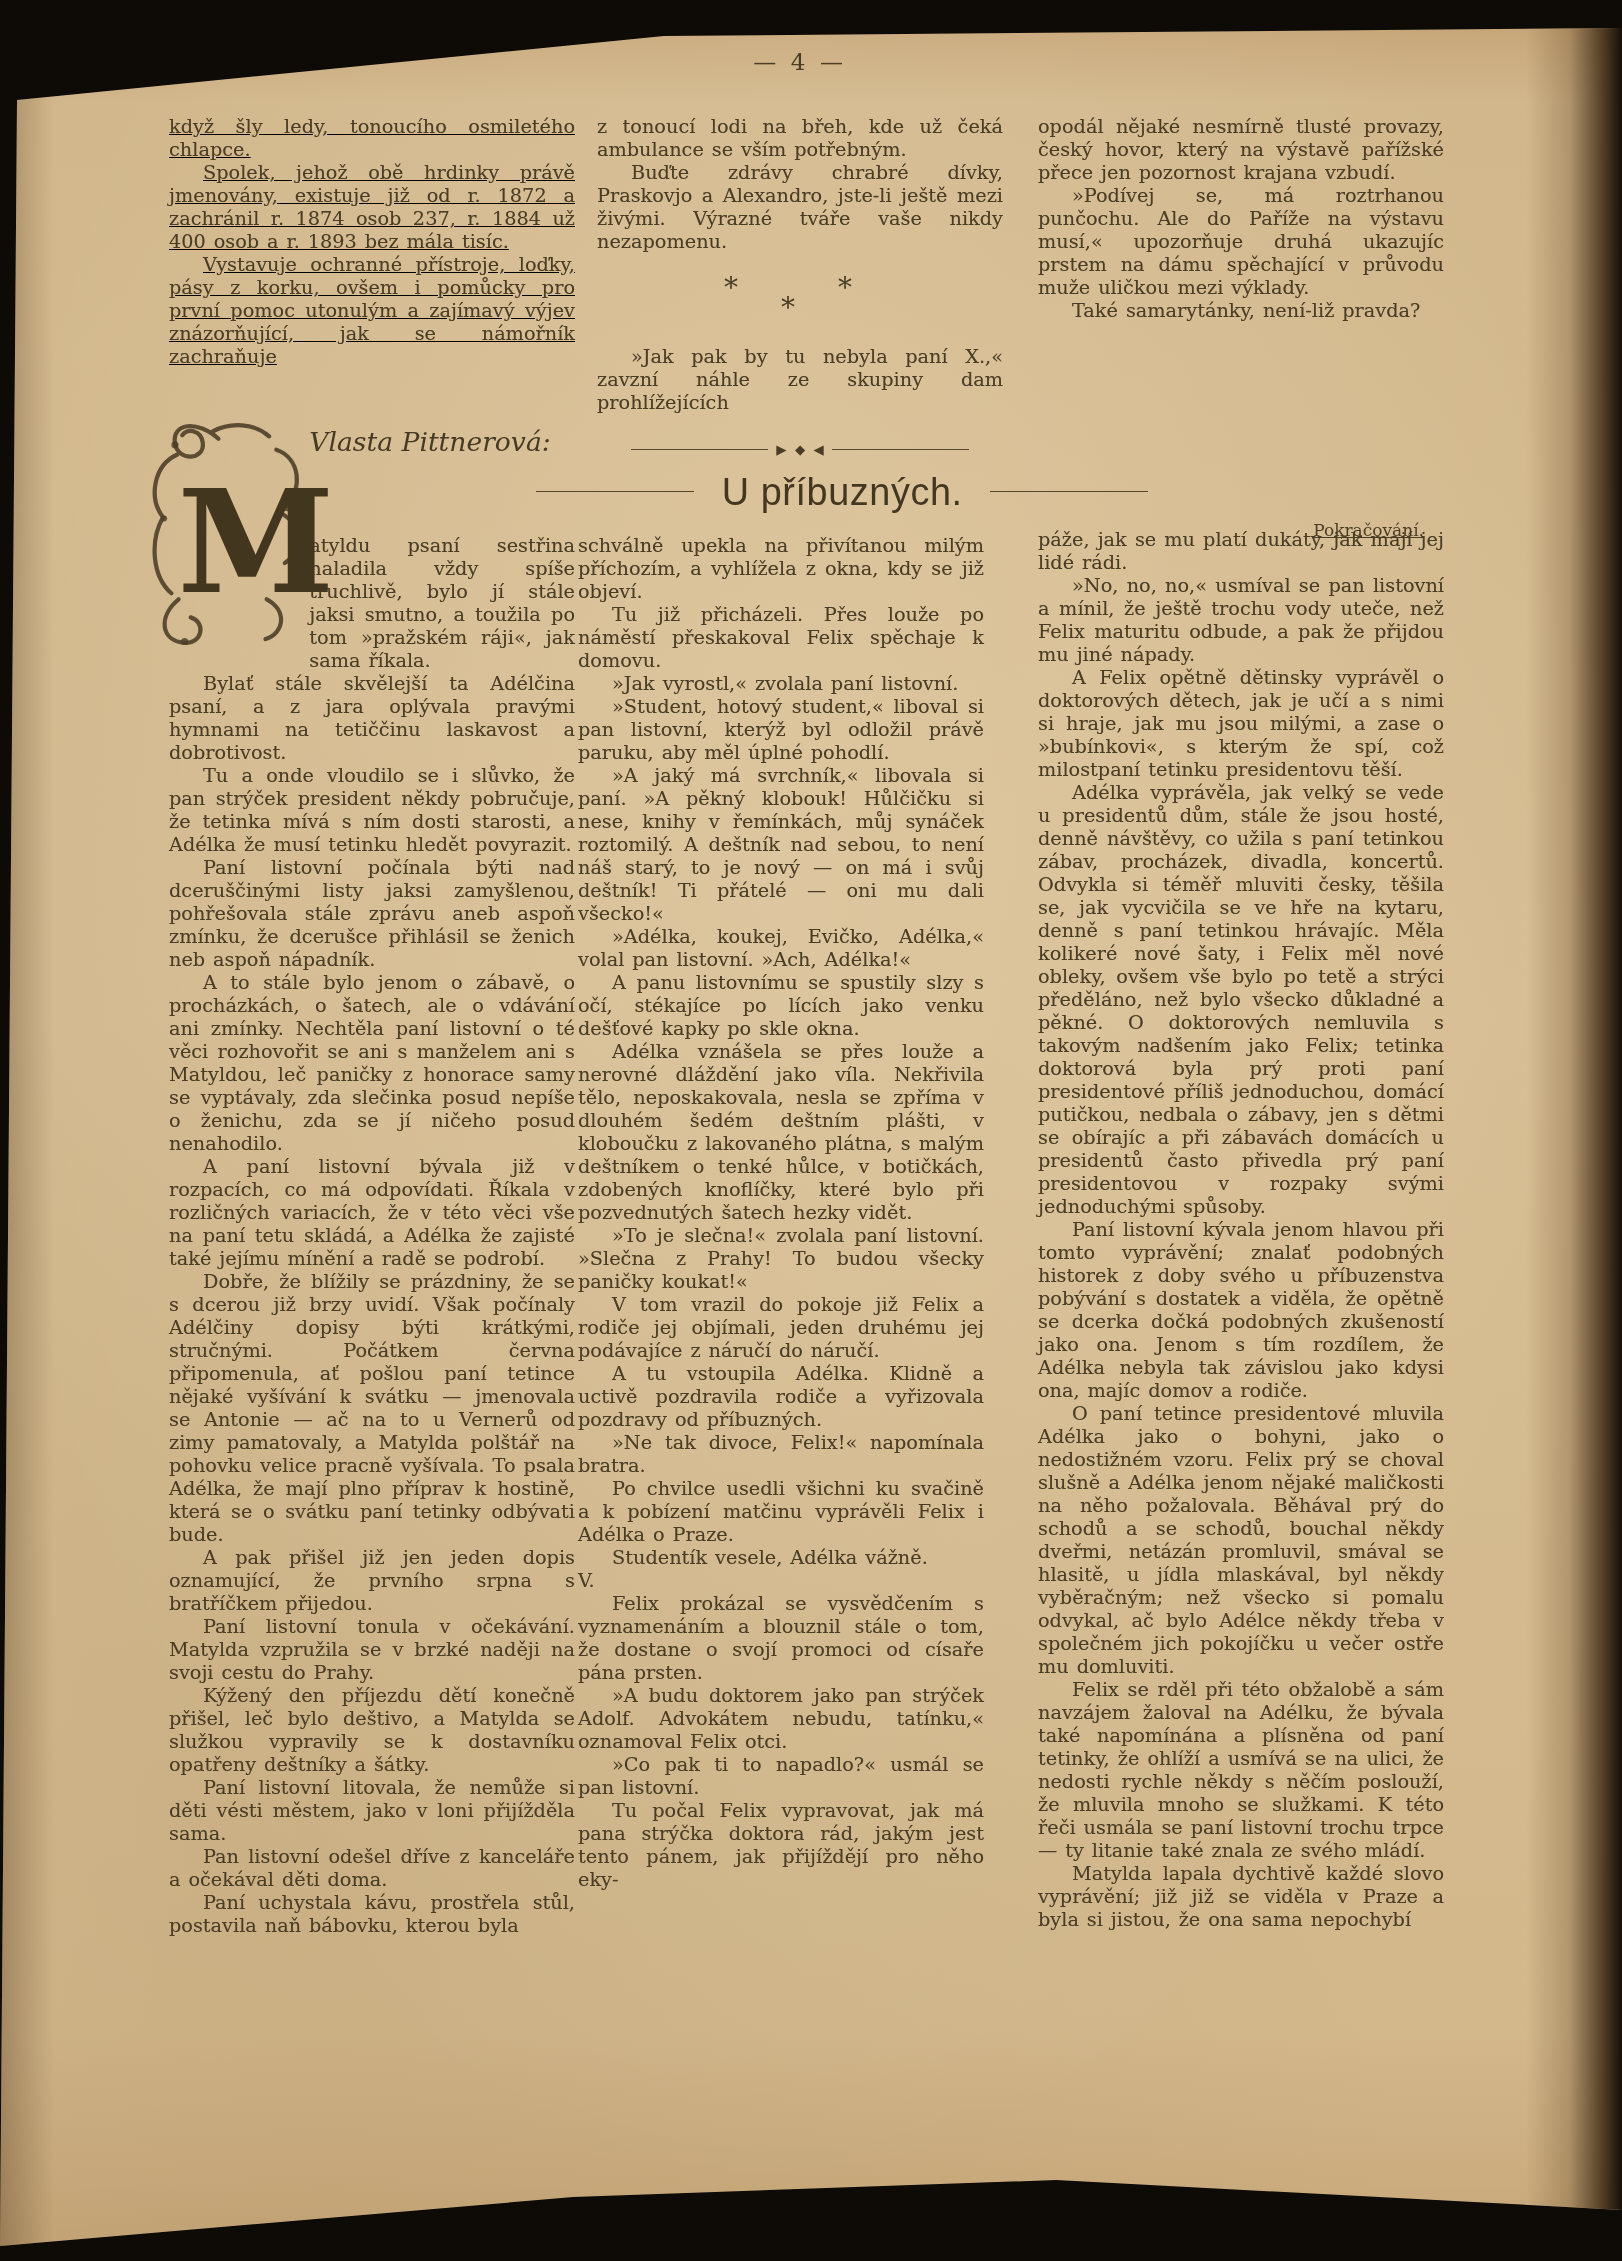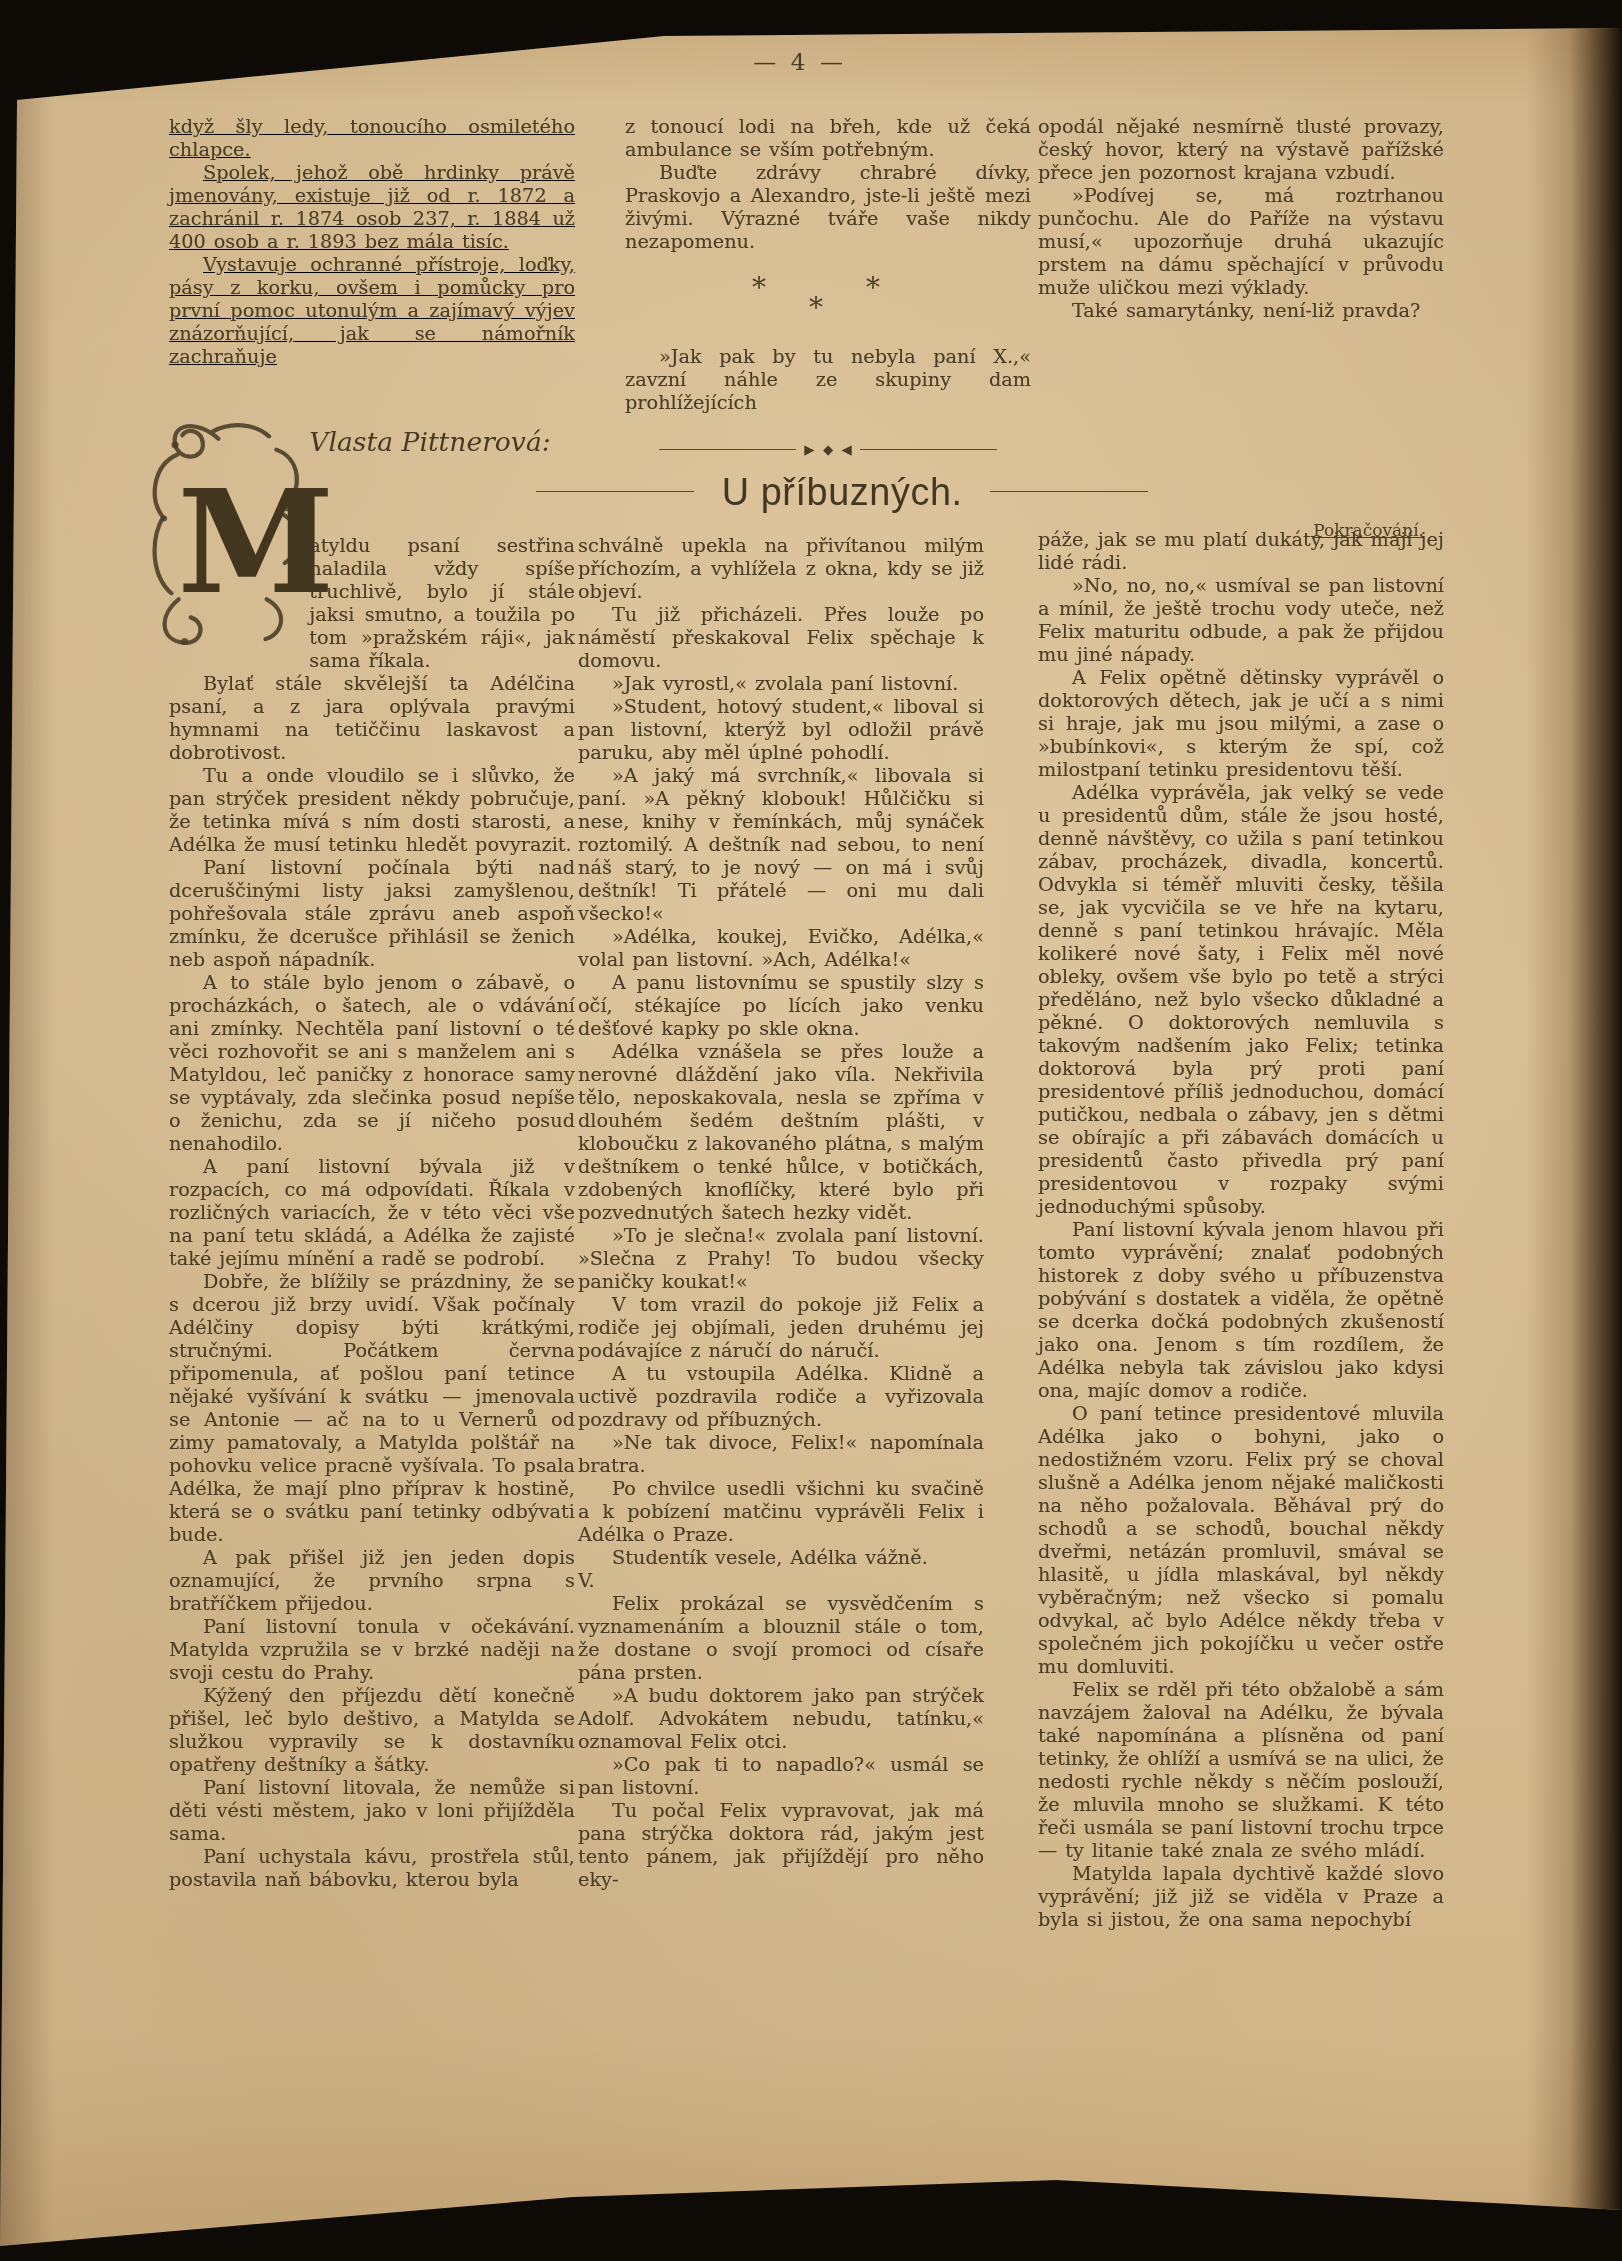--- a/index.html
+++ b/index.html
@@ -63,21 +63,21 @@
     <div class="left-edge-shade"></div>
 
     <div class="page-number">— 4 —</div>
 
     <div class="col body-text" style="left:169px;top:115px;text-decoration:underline;">
       <p class="cont">když šly ledy, tonoucího osmiletého chlapce.</p>
       <p>Spolek, jehož obě hrdinky právě jmenovány, existuje již od r. 1872 a zachránil r. 1874 osob 237, r. 1884 už 400 osob a r. 1893 bez mála tisíc.</p>
       <p>Vystavuje ochranné přístroje, loďky, pásy z korku, ovšem i pomůcky pro první pomoc utonulým a zajímavý výjev znázorňující, jak se námořník zachraňuje</p>
     </div>
 
-    <div class="col body-text" style="left:597px;top:115px;margin-left:28px;">
+    <div class="col body-text" style="left:597px;top:115px;">
       <p class="cont">z tonoucí lodi na břeh, kde už čeká ambulance se vším potřebným.</p>
       <p>Buďte zdrávy chrabré dívky, Praskovjo a Alexandro, jste-li ještě mezi živými. Výrazné tváře vaše nikdy nezapomenu.</p>
       <div class="asterisks">
         <span class="ast-l">*</span>
         <span class="ast-r">*</span>
         <span class="ast-c">*</span>
       </div>
       <p>»Jak pak by tu nebyla paní X.,« zavzní náhle ze skupiny dam prohlížejících</p>
       <div class="divider">
         <div class="rule"></div>
@@ -127,20 +127,21 @@
       <p>Bylať stále skvělejší ta Adélčina psaní, a z jara oplývala pravými hymnami na tetiččinu laskavost a dobrotivost.</p>
       <p>Tu a onde vloudilo se i slůvko, že pan strýček president někdy pobručuje, že tetinka mívá s ním dosti starosti, a Adélka že musí tetinku hledět povyrazit.</p>
       <p>Paní listovní počínala býti nad dceruščinými listy jaksi zamyšlenou, pohřešovala stále zprávu aneb aspoň zmínku, že dcerušce přihlásil se ženich neb aspoň nápadník.</p>
       <p>A to stále bylo jenom o zábavě, o procházkách, o šatech, ale o vdávání ani zmínky. Nechtěla paní listovní o té věci rozhovořit se ani s manželem ani s Matyldou, leč paničky z honorace samy se vyptávaly, zda slečinka posud nepíše o ženichu, zda se jí ničeho posud nenahodilo.</p>
       <p>A paní listovní bývala již v rozpacích, co má odpovídati. Říkala v rozličných variacích, že v této věci vše na paní tetu skládá, a Adélka že zajisté také jejímu mínění a radě se podrobí.</p>
       <p>Dobře, že blížily se prázdniny, že se s dcerou již brzy uvidí. Však počínaly Adélčiny dopisy býti krátkými, stručnými. Počátkem června připomenula, ať pošlou paní tetince nějaké vyšívání k svátku — jmenovala se Antonie — ač na to u Vernerů od zimy pamatovaly, a Matylda polštář na pohovku velice pracně vyšívala. To psala Adélka, že mají plno příprav k hostině, která se o svátku paní tetinky odbývati bude.</p>
       <p>A pak přišel již jen jeden dopis oznamující, že prvního srpna s bratříčkem přijedou.</p>
       <p>Paní listovní tonula v očekávání. Matylda vzpružila se v brzké naději na svoji cestu do Prahy.</p>
       <p>Kýžený den příjezdu dětí konečně přišel, leč bylo deštivo, a Matylda se služkou vypravily se k dostavníku opatřeny deštníky a šátky.</p>
       <p>Paní listovní litovala, že nemůže si děti vésti městem, jako v loni přijížděla sama.</p>
+      <p>Pan listovní odešel dříve z kanceláře a očekával děti doma.</p>
       <p>Paní uchystala kávu, prostřela stůl, postavila naň bábovku, kterou byla</p>
     </div>
 
     <div class="col body-text" style="left:578px;top:534px;">
       <p class="cont">schválně upekla na přivítanou milým příchozím, a vyhlížela z okna, kdy se již objeví.</p>
       <p>Tu již přicházeli. Přes louže po náměstí přeskakoval Felix spěchaje k domovu.</p>
       <p>»Jak vyrostl,« zvolala paní listovní.</p>
       <p>»Student, hotový student,« liboval si pan listovní, kterýž byl odložil právě paruku, aby měl úplné pohodlí.</p>
       <p>»A jaký má svrchník,« libovala si paní. »A pěkný klobouk! Hůlčičku si nese, knihy v řemínkách, můj synáček roztomilý. A deštník nad sebou, to není náš starý, to je nový — on má i svůj deštník! Ti přátelé — oni mu dali všecko!«</p>
       <p>»Adélka, koukej, Evičko, Adélka,« volal pan listovní. »Ach, Adélka!«</p>

